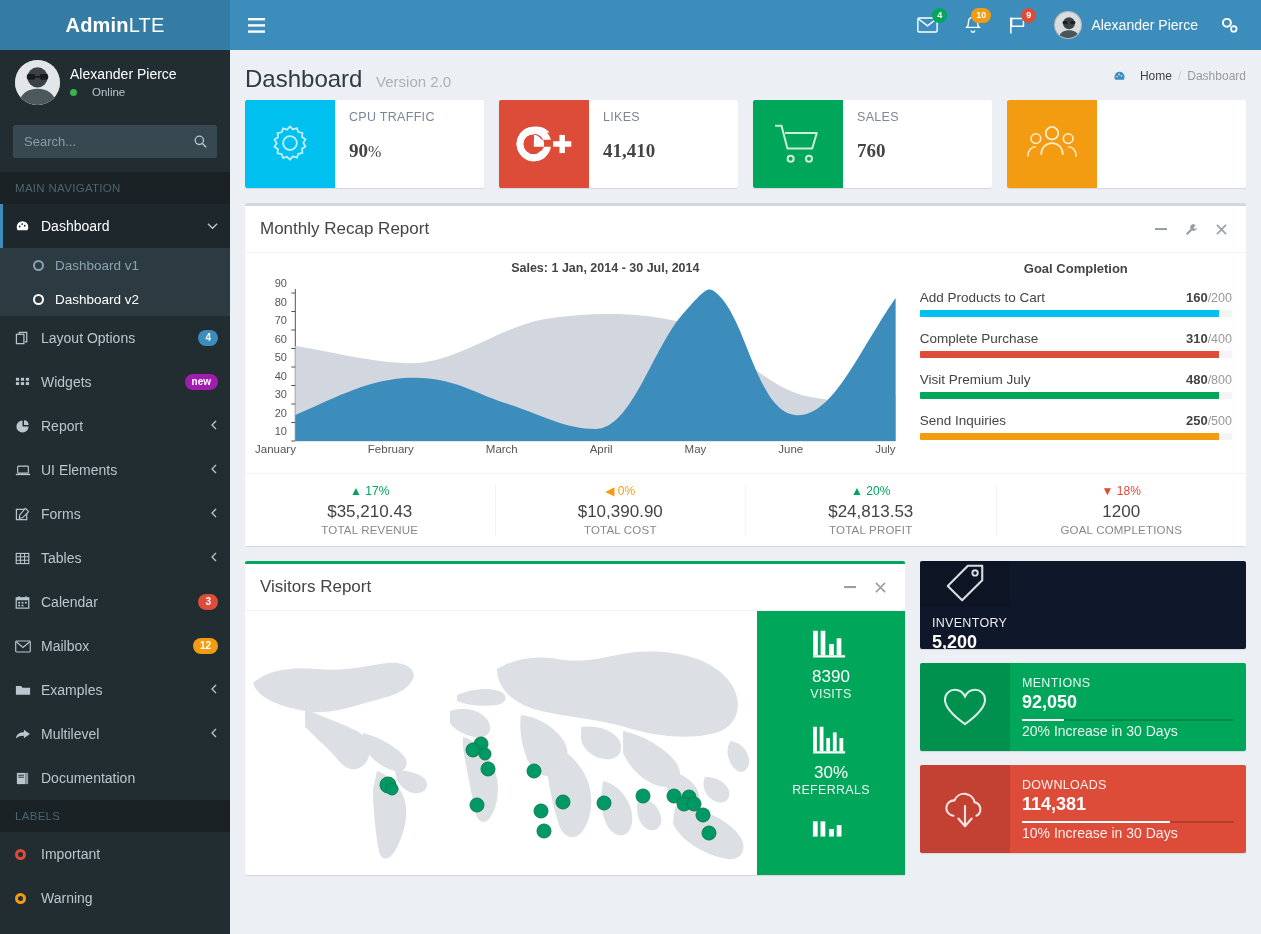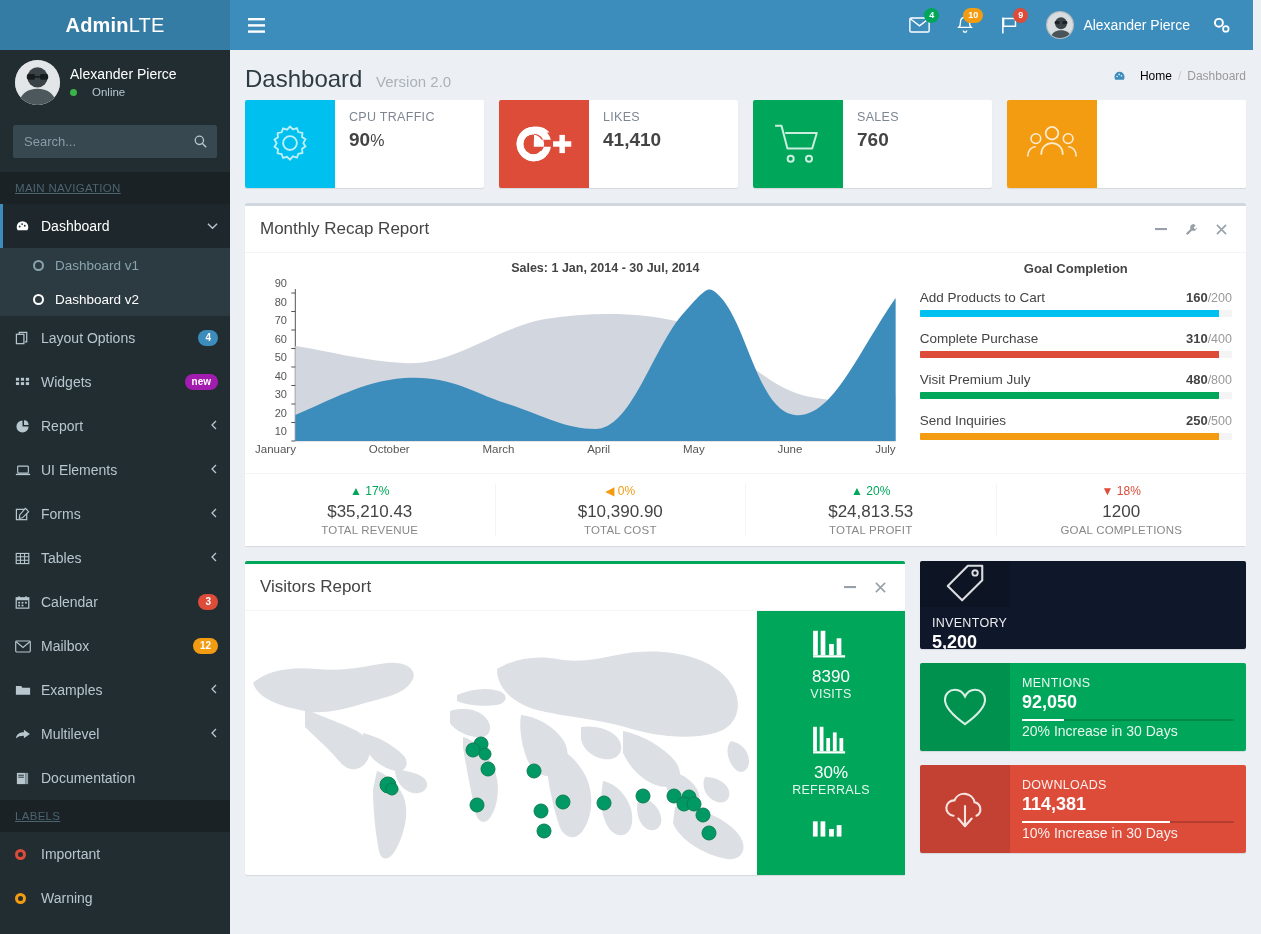--- a/index.html
+++ b/index.html
@@ -6,21 +6,21 @@
   html, body {
     width: 1261px; height: 934px;
     font-family: "Liberation Sans", sans-serif;
     background: #ecf0f5;
     overflow: hidden;
     font-size: 14px;
   }
   .app { position: relative; width: 1261px; height: 934px; }
 
   
-  .main-header { position: absolute; top:0; left:0; right:8px; height:48px; z-index:20;padding-left:44px; }
+  .main-header { position: absolute; top:0; left:0; right:0; height:48px; z-index:20;padding-left:44px; }
   .logo {
     position:absolute; left:0; top:0; width:230px; height:50px;
     background:#357ca5; color:#fff; display:flex; align-items:center;
     justify-content:center; font-size:20px; letter-spacing:.2px;
   }
   .logo b { font-weight:bold; }
   .logo span.lite { font-weight:300; }
   .navbar {
     position:absolute; left:230px; top:0; right:0; height:50px;
     background:#3c8dbc; display:flex; align-items:center;
@@ -77,21 +77,21 @@
   .sidebar-form input::placeholder { color:#8c9ba5; }
   .sidebar-form .sbtn {
     position:absolute; right:1px; top:1px; width:31px; height:31px;
     background:#374850; border:0; color:#b8c7ce; cursor:pointer;
     display:flex; align-items:center; justify-content:center;
   }
 
   .sidebar-menu { margin-top:14px; list-style:none; }
   .menu-header {
     padding:10px 15px 10px 15px; font-size:11.5px; color:#4b646f;
-    background:#1a2226; letter-spacing:.3px;text-decoration:underline;
+    background:#1a2226; letter-spacing:.3px;
   }
   .menu-item {
     display:flex; align-items:center; height:44px; padding:0 12px 0 15px;
     color:#b8c7ce; font-size:14px; cursor:pointer; position:relative;
   }
   .menu-item .mi-icon { width:26px; display:flex; align-items:center; color:#b8c7ce; flex:0 0 26px;}
   .menu-item .mi-label { flex:1; }
   .menu-item.active {
     background:#1e282c; color:#fff; border-left:3px solid #3c8dbc; padding-left:12px;
   }
@@ -118,35 +118,35 @@
   }
   .content-header { padding:15px 15px 0 15px; position:relative; height:50px; }
   .content-header h1 {
     font-size:24px; font-weight:normal; color:#2f3b42; display:inline-block;
   }
   .content-header h1 small { font-size:15px; color:#aab2b7; margin-left:7px; }
   .breadcrumb {
     position:absolute; right:15px; top:19px; font-size:12px; color:#999;
     display:flex; align-items:center; gap:6px;
   }
-  .breadcrumb a { color:#000000; text-decoration:none; display:flex; align-items:center; gap:14px; }
+  .breadcrumb a { color:#404040; text-decoration:none; display:flex; align-items:center; gap:14px; }
   .breadcrumb .sep { color:#ccc; }
 
   .content { padding:0 15px 15px 15px; }
   .row { display:flex; gap:15px; }
 
   
   .small-box {
     flex:1; background:#fff; height:88px; display:flex;
     box-shadow:0 1px 1px rgba(0,0,0,.1); border-radius:2px; overflow:hidden;
   }
   .sb-icon { width:90px; display:flex; align-items:center; justify-content:center; }
   .sb-body { flex:1; padding:10px 14px; }
   .sb-title { font-size:12.5px; color:#7d8793; letter-spacing:.3px; }
-  .sb-value { font-size:19px; font-weight:bold; color:#444; margin-top:5px; }
+  .sb-value { font-size:19px; font-weight:bold; color:#444; margin-top:16px;font-family:Liberation Serif, serif; }
   .sb-value .pct { font-weight:normal; font-size:16px; }
   .bgc-aqua{background:#00c0ef;} .bgc-red{background:#dd4b39;}
   .bgc-green{background:#00a65a;} .bgc-yellow{background:#f39c12;}
 
   
   .box {
     background:#fff; border-radius:2px; box-shadow:0 1px 1px rgba(0,0,0,.1);
     border-top:3px solid #d2d6de; position:relative;
   }
   .box.box-success { border-top-color:#00a65a; }
@@ -654,21 +654,21 @@
                     <div style="position: absolute; right: 6px; top: 31px; font-size: 11px; color: rgb(85, 85, 85);">70</div>
                     <div style="position: absolute; right: 6px; top: 49.5px; font-size: 11px; color: rgb(85, 85, 85);">60</div>
                     <div style="position: absolute; right: 6px; top: 68px; font-size: 11px; color: rgb(85, 85, 85);">50</div>
                     <div style="position: absolute; right: 6px; top: 86.5px; font-size: 11px; color: rgb(85, 85, 85);">40</div>
                     <div style="position: absolute; right: 6px; top: 105px; font-size: 11px; color: rgb(85, 85, 85);">30</div>
                     <div style="position: absolute; right: 6px; top: 123.5px; font-size: 11px; color: rgb(85, 85, 85);">20</div>
                     <div style="position: absolute; right: 6px; top: 142px; font-size: 11px; color: rgb(85, 85, 85);">10</div>
                   </div>
                 <div id="xlabels" style="position:absolute;left:0;right:0;top:160px;display:flex;justify-content:space-between;padding:0 2px;">
                     <div style="font-size: 11.5px; color: rgb(85, 85, 85);">January</div>
-                    <div style="font-size: 11.5px; color: rgb(85, 85, 85);">October</div>
+                    <div style="font-size: 11.5px; color: rgb(85, 85, 85);">February</div>
                     <div style="font-size: 11.5px; color: rgb(85, 85, 85);">March</div>
                     <div style="font-size: 11.5px; color: rgb(85, 85, 85);">April</div>
                     <div style="font-size: 11.5px; color: rgb(85, 85, 85);">May</div>
                     <div style="font-size: 11.5px; color: rgb(85, 85, 85);">June</div>
                     <div style="font-size: 11.5px; color: rgb(85, 85, 85);">July</div>
                   </div>
               </div>
             </div>
 
             <div class="chart-right">

